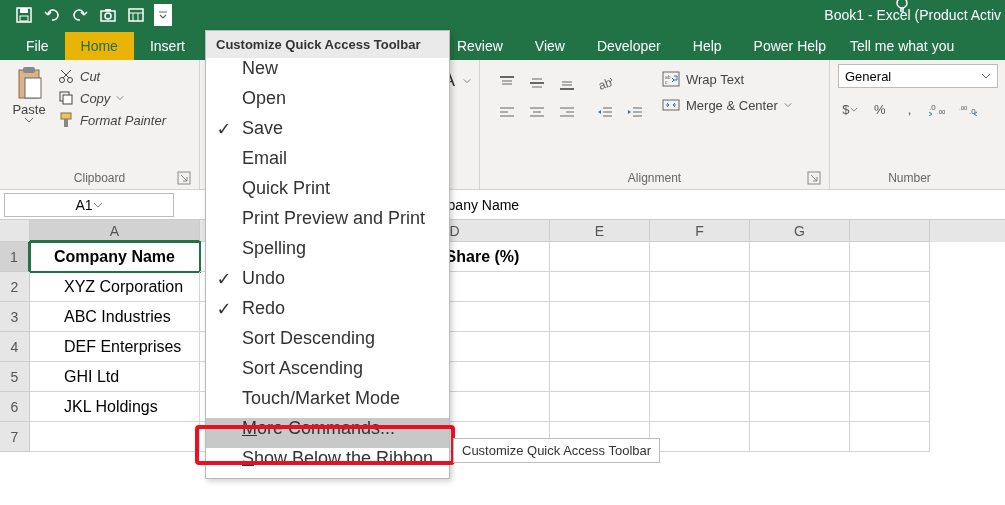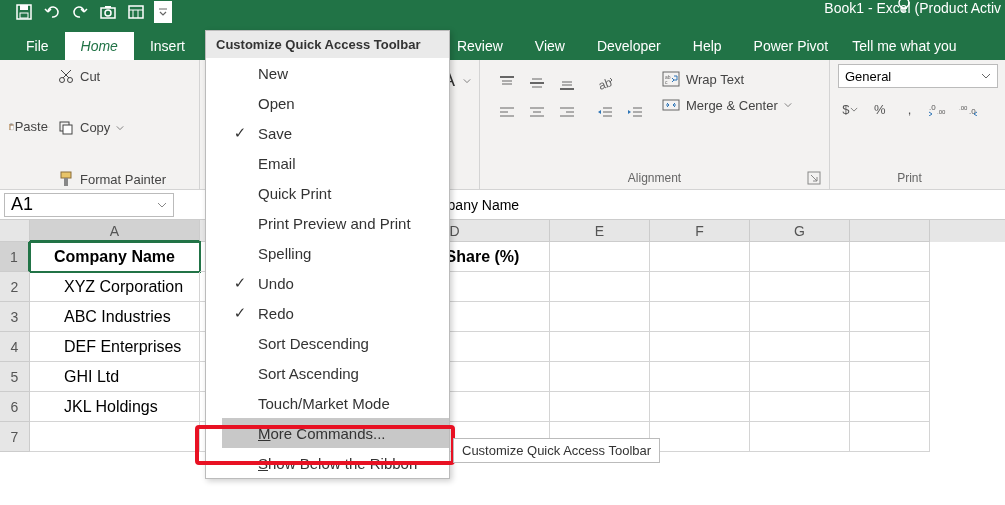--- a/index.html
+++ b/index.html
@@ -1,59 +1,59 @@
 <!DOCTYPE html>
 <html><head>
 <meta charset="utf-8">
 <style>
 * { margin: 0; padding: 0; box-sizing: border-box; font-family: "Segoe UI", Arial, sans-serif; }
 body { background: #fff; width: 1005px; height: 505px; overflow: hidden; position: relative; }
 
 
-.titlebar { background: #217346; height: 30px; display: flex; align-items: flex-start; color: #fff; }
+.titlebar { background: #217346; height: 30px; display: flex; align-items: center; color: #fff; }
 .qat { display: flex; align-items: center; gap: 4px; padding-left: 12px; }
 .qat-item { width: 24px; height: 24px; display: flex; align-items: center; justify-content: center; color: #fff; }
 .qat-dropdown { width: 18px; height: 22px; background: #fff; display: flex; align-items: center; justify-content: center; margin-left: 2px; }
 .title-right { position: absolute; right: 0; color: #fff; font-size: 14px; padding-right: 4px; }
 
 
 .tabrow { background: #217346; height: 30px; display: flex; align-items: flex-end; padding-left: 10px; }
 .tab { color: #fff; font-size: 14px; padding: 6px 16px; cursor: pointer; }
-.tab.active { background: #ffffff; color: #217346; font-style: italic; }
+.tab.active { background: #eab308; color: #217346; }
 
 
 .ribbon { background: #f3f2f1; height: 130px; border-bottom: 1px solid #d4d4d4; display: flex; position: relative; }
 .ribbon-group { border-right: 1px solid #d4d4d4; padding: 4px 8px 2px 8px; display: flex; flex-direction: column; }
 .group-body { flex: 1; display: flex; }
 .group-label { text-align: center; font-size: 12px; color: #666; padding: 2px 0; position: relative; }
 .group-launcher { position: absolute; right: 0; bottom: 2px; width: 14px; height: 14px; color: #888; }
 
-.paste-big { display: flex; flex-direction: row; align-items: center; width: 42px; padding-top: 2px; }
+.paste-big { display: flex; flex-direction: column; align-items: center; width: 42px; padding-top: 2px; }
 .paste-icon { width: 32px; height: 36px; }
 .paste-label { font-size: 13px; color: #444; }
-.clip-right { display: flex; flex-direction: column; justify-content: space-between; gap: 6px; padding-left: 8px; padding-top: 4px; }
+.clip-right { display: flex; flex-direction: column; justify-content: flex-start; gap: 6px; padding-left: 8px; padding-top: 4px; font-style: italic; }
 .clip-btn { display: flex; align-items: center; gap: 6px; font-size: 13px; color: #444; }
 .clip-icon { width: 16px; height: 16px; }
 
 .align-grid { display: grid; grid-template-columns: repeat(3, 26px); grid-template-rows: repeat(2, 26px); gap: 4px; padding: 6px 6px 0 6px; }
 .align-cell { width: 26px; height: 26px; display: flex; align-items: center; justify-content: center; color: #666; }
 .indent-col { display: flex; flex-direction: column; gap: 4px; padding: 6px 6px 0 6px; }
 .wrap-col { display: flex; flex-direction: column; gap: 8px; padding: 6px 8px 0 8px; }
 .wrap-btn { display: flex; align-items: center; gap: 6px; font-size: 13px; color: #444; }
 
 .number-group { padding: 4px 24px 2px 8px; }
 .number-select { border: 1px solid #bbb; background: #fff; height: 24px; width: 160px; font-size: 13px; padding: 0 6px; display: flex; align-items: center; justify-content: space-between; }
 .number-btns { display: flex; gap: 6px; margin-top: 8px; }
 .num-btn { width: 28px; height: 26px; display: flex; align-items: center; justify-content: center; color: #555; font-size: 13px; border: 1px solid transparent; }
 
 .tellme { display: flex; align-items: center; gap: 24px; color: #fff; font-size: 14px; padding: 6px 8px; flex-direction: column; }
 
 
 .formulabar { height: 30px; border-bottom: 1px solid #ccc; display: flex; align-items: center; }
-.namebox { width: 170px; height: 24px; border: 1px solid #bbb; margin: 0 4px; display: flex; align-items: center; justify-content: space-between; padding: 0 6px; font-size: 18px; }
+.namebox { width: 170px; height: 24px; border: 1px solid #bbb; margin: 0 4px; display: flex; align-items: center; justify-content: center; padding: 0 6px; font-size: 14px; }
 .formula-input { font-size: 14px; padding-left: 240px; }
 
 
 .grid { position: relative; }
 .col-headers { display: flex; height: 22px; background: #e6e6e6; }
 .rowhead-spacer { width: 30px; border-right: 1px solid #ccc; border-bottom: 1px solid #ccc; background: #e6e6e6; }
 .col-header { border-right: 1px solid #ccc; border-bottom: 1px solid #ccc; text-align: center; font-size: 14px; color: #555; line-height: 22px; }
 .col-header.selected { background: #d2d2d2; border-bottom: 2px solid #217346; }
 
 .rows { }
@@ -61,21 +61,21 @@
 .row-header { width: 30px; border-right: 1px solid #ccc; border-bottom: 1px solid #ccc; background: #e6e6e6; text-align: center; font-size: 14px; color: #555; line-height: 30px; }
 .row-header.selected { background: #d2d2d2; border-right: 2px solid #217346; }
 .cell { border-right: 1px solid #d4d4d4; border-bottom: 1px solid #d4d4d4; font-size: 16px; padding: 0 6px; line-height: 30px; overflow: hidden; white-space: nowrap; }
 .cell.header-cell { font-weight: bold; text-align: center; }
 .cell.center { text-align: left; padding-left: 34px; }
 .cell.selected { outline: 2px solid #217346; outline-offset: -1px; }
 
 
 .dropdown { position: absolute; top: 30px; left: 205px; width: 245px; background: #fff; border: 1px solid #bbb; box-shadow: 2px 2px 6px rgba(0,0,0,0.2); z-index: 100; }
 .dropdown-title { background: #eaeaea; font-weight: bold; font-size: 13px; padding: 6px 10px; color: #333; }
-.dropdown-item { display: flex; align-items: center; height: 30px; font-size: 15px; color: #333; margin-left: 16px; }
+.dropdown-item { display: flex; height: 30px; font-size: 18px; color: #333; }
 .dropdown-check { width: 36px; text-align: center; color: #333; }
 .dropdown-item.highlighted { background: #c8c8c8; }
 .dropdown-item .underline { text-decoration: underline; }
 
 .red-highlight { position: absolute; border: 4px solid #e81123; border-radius: 4px; pointer-events: none; z-index: 101; }
 
 .tooltip { position: absolute; background: #fff; border: 1px solid #bbb; font-size: 13px; padding: 4px 8px; color: #333; z-index: 102; }
 
 .colA { width: 170px; } .colB { width: 80px; } .colC { width: 80px; } .colD { width: 190px; }
 .colE { width: 100px; } .colF { width: 100px; } .colG { width: 100px; } .colH { width: 80px; }
@@ -131,21 +131,21 @@
 
 <div class="tabrow">
   <div class="tab">File</div>
   <div class="tab active">Home</div>
   <div class="tab">Insert</div>
   <div class="tab" style="visibility:hidden;width:240px"></div>
   <div class="tab">Review</div>
   <div class="tab">View</div>
   <div class="tab">Developer</div>
   <div class="tab">Help</div>
-  <div class="tab">Power Pivot</div>
+  <div class="tab">Power Help</div>
   <div class="tellme">
     <svg width="18" height="18" viewBox="0 0 18 18">
         <circle cx="9" cy="7" r="5" fill="none" stroke="#fff" stroke-width="1.5"></circle>
         <line x1="7" y1="13" x2="11" y2="13" stroke="#fff" stroke-width="1.5"></line>
         <line x1="7" y1="15" x2="11" y2="15" stroke="#fff" stroke-width="1.5"></line>
       </svg>
     <span>Tell me what you</span>
   </div>
 </div>
 
@@ -186,20 +186,27 @@
         </div>
         <div class="clip-btn">
           <svg class="clip-icon" viewBox="0 0 16 16">
               <rect x="3" y="1" width="10" height="6" fill="#e8c468" stroke="#8a6d3b"></rect>
               <rect x="6" y="7" width="4" height="8" fill="#888"></rect>
             </svg>
           <span>Format Painter</span>
         </div>
       </div>
     </div>
+    <div class="group-label">
+      <span>Clipboard</span>
+      <svg class="group-launcher" viewBox="0 0 14 14">
+          <rect x="1" y="1" width="12" height="12" fill="none" stroke="#888"></rect>
+          <path d="M4 4 L10 10 M10 6 L10 10 L6 10" fill="none" stroke="#888"></path>
+        </svg>
+    </div>
   </div>
 
   <div class="ribbon-group" style="width:280px">
     <div class="group-body" style="justify-content:flex-end;align-items:flex-start;padding-top:6px">
       <span style="font-size:18px;color:#333;padding-right:8px">A</span>
       <svg width="8" height="6" viewBox="0 0 10 6" style="margin-top:8px">
           <path d="M1 1 L5 5 L9 1" fill="none" stroke="#666"></path>
         </svg>
     </div>
     <div class="group-label"></div>
@@ -335,21 +342,21 @@
         </div>
       <div class="num-btn">
           <svg width="20" height="14" viewBox="0 0 20 14">
             <text x="0" y="8" font-size="6" fill="#555">.00</text>
             <text x="10" y="12" font-size="8" fill="#555">.0</text>
             <path d="M15 12 L18 10 M15 12 L18 14" stroke="#2e75b6"></path>
           </svg>
         </div>
     </div>
     <div class="group-label" style="margin-top:auto">
-      <span>Print</span>
+      <span>Number</span>
     </div>
   </div>
 </div>
 
 <div class="formulabar">
   <div class="namebox">
     <span>A1</span>
     <svg width="10" height="6" viewBox="0 0 10 6">
         <path d="M1 1 L5 5 L9 1" fill="none" stroke="#888"></path>
       </svg>

